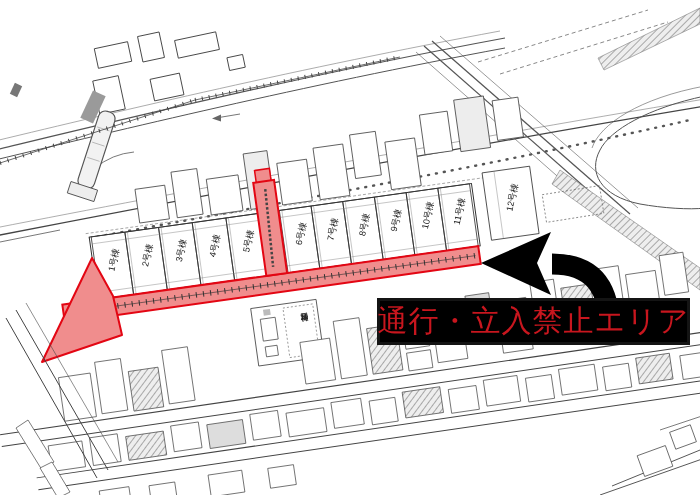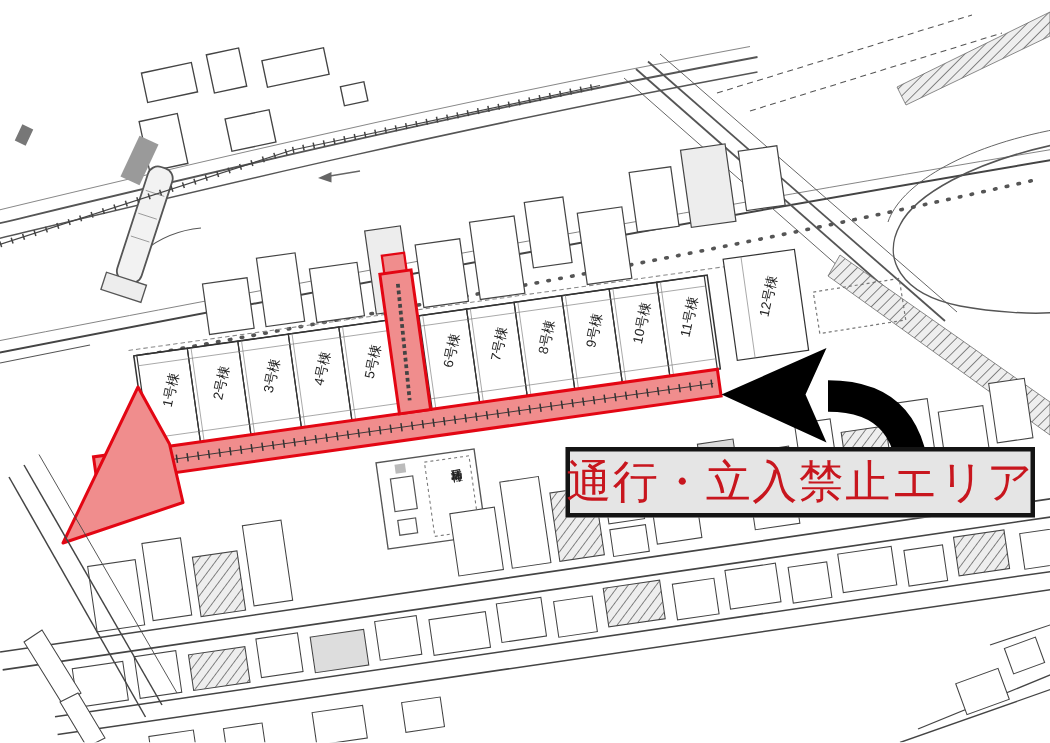--- a/index.html
+++ b/index.html
@@ -2,21 +2,21 @@
 <html><head>
 <meta charset="utf-8">
 <style>
   html,body{margin:0;padding:0;background:#ffffff;}
   #stage{position:relative;width:700px;height:495px;background:#ffffff;overflow:hidden;
          font-family:"Liberation Sans",sans-serif;}
   #map-svg{position:absolute;left:0;top:0;}
   .bldg-label{font-size:9px;fill:#222;font-family:"Liberation Sans",sans-serif;}
   .shrine-label{font-size:7.5px;fill:#222;writing-mode:vertical-rl;font-family:"Liberation Sans",sans-serif;}
   #prohibit-box{position:absolute;left:377px;top:298px;width:313px;height:47px;
-    background:#e5e5e5;border:3px solid #141414;box-sizing:border-box;
+    background:#000000;border:3px solid #141414;box-sizing:border-box;
     display:flex;align-items:center;justify-content:center;
     font-family:"Liberation Serif",serif;font-size:30px;font-weight:500;
     color:#c8161e;letter-spacing:1px;white-space:nowrap;}
 </style>
 </head>
 <body>
 
 <div id="stage">
 <svg id="map-svg" width="700" height="495" viewBox="0 0 700 495">
   <defs>

